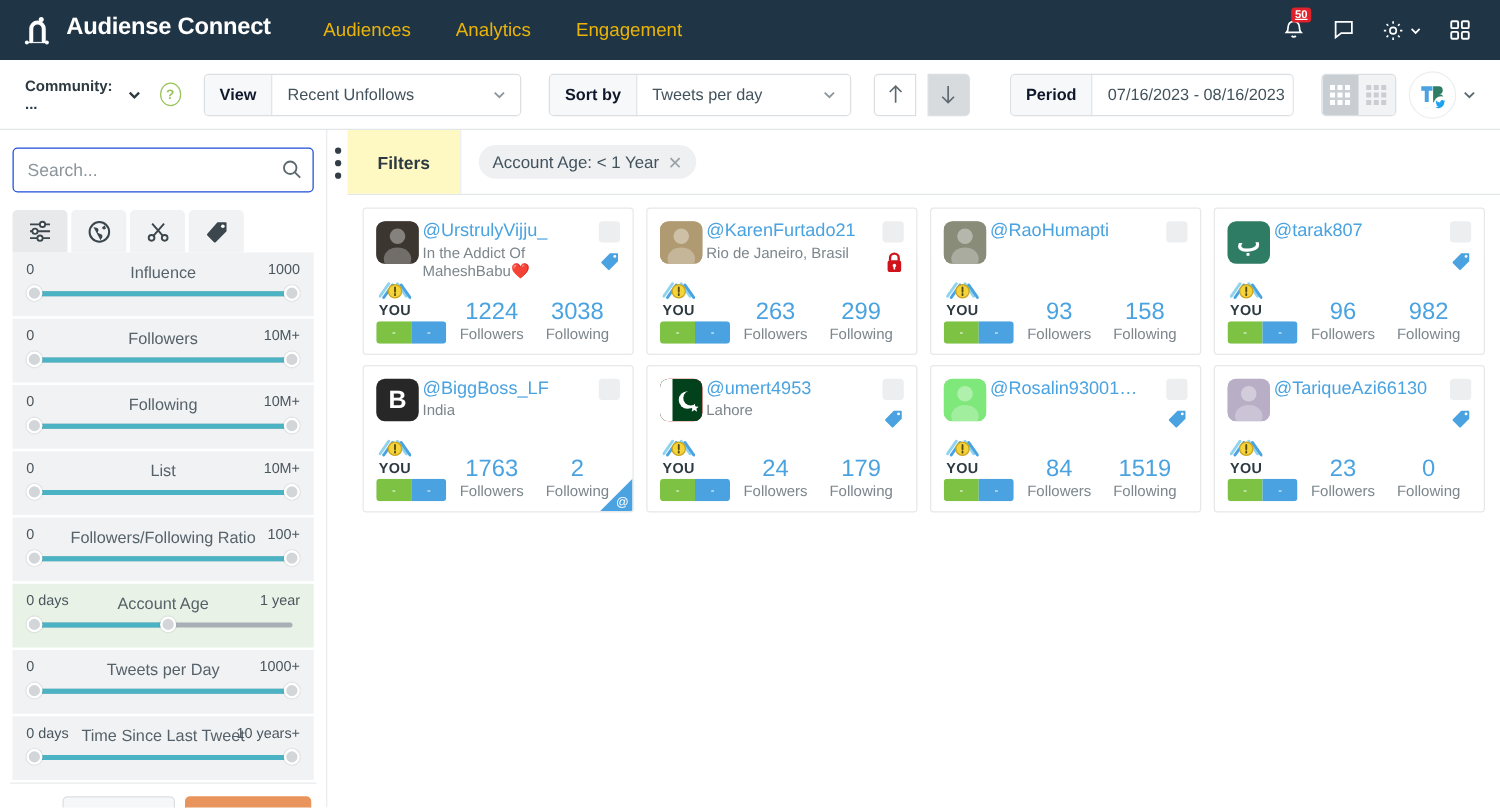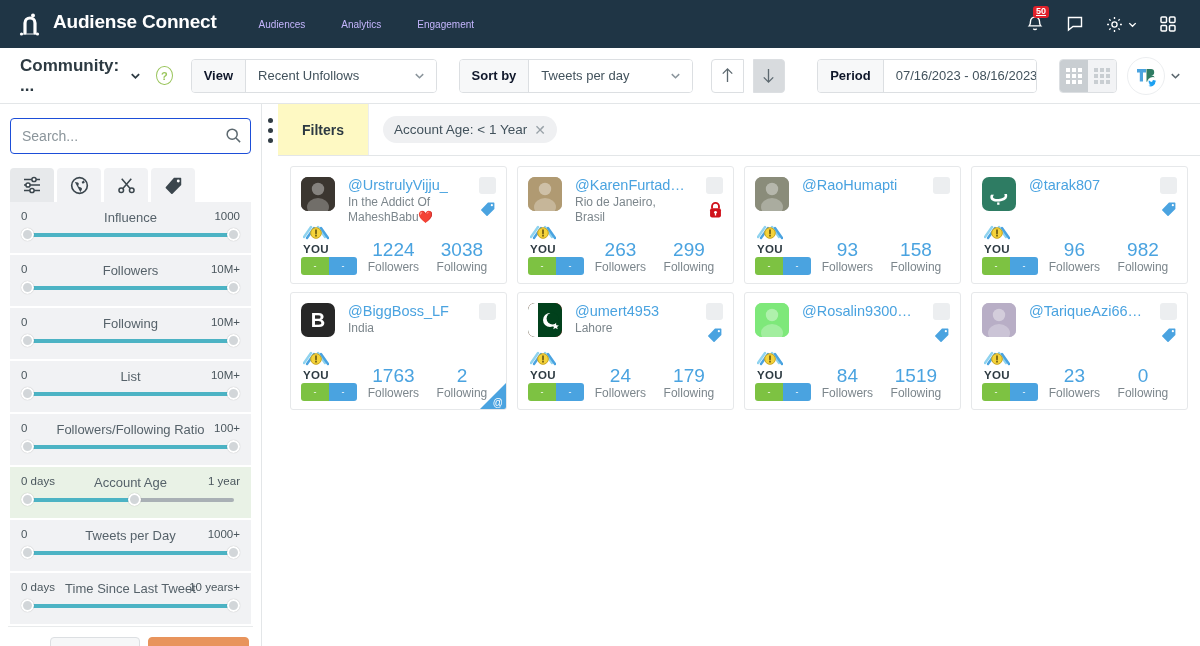--- a/index.html
+++ b/index.html
@@ -16,41 +16,41 @@
     display: flex; align-items: center;
     padding: 0 16px;
     color: #fff;
   }
   .brand { display: flex; gap: 11px; }
   .brand-logo {
     width: 26px; height: 26px; position: relative;
   }
   .brand-name { font-size: 19px; font-weight: bold; letter-spacing: -0.2px; color:#fff; }
   .navlinks { display: flex; align-items: center; margin-left: 42px; gap: 36px; }
-  .navlink { font-size: 10px; color: #c4b5fd; cursor: pointer; }
+  .navlink { font-size: 15px; color: #eab308; cursor: pointer; }
   .nav-right { margin-left: auto; display: flex; align-items: center; gap: 20px; padding-right: 6px;}
   .nav-icon { position: relative; cursor: pointer; display:flex; align-items:center; }
   .badge {
     position: absolute; top: -8px; left: 8px;
     background: #e0202a; color: #fff;
     font-size: 9px; font-weight: bold;
     border-radius: 3px; padding: 1px 3px; line-height: 1.1; text-decoration: underline;
   }
   .chev-small { margin-left: 3px; }
 
   
   .toolbar {
     height: 56px; background: #ffffff;
     border-bottom: 1px solid #e3e6e8;
     display: flex; align-items: center;
     padding: 0 14px; gap: 10px;
   }
   .community {
     display: flex; align-items: center; gap: 8px;
-    font-size: 17px; font-weight: bold; color: #2d3a42;
+    font-size: 12px; font-weight: bold; color: #2d3a42;
     cursor: pointer; padding-left: 6px;
   }
   .help-circle {
     width: 19px; height: 19px; border-radius: 50%;
     border: 1.6px solid #9ac55c; color: #9ac55c;
     font-size: 11px; font-weight: bold;
     display: flex; align-items: center; justify-content: center;
     cursor: pointer; margin-left: 4px;
   }
   .ctrl-group {
@@ -209,21 +209,21 @@
   .cards-area { flex: 1; padding: 10px 12px; overflow: hidden; }
   .cards-grid {
     display: grid; grid-template-columns: repeat(4, 1fr);
     gap: 8px 10px;
   }
   .card {
     background: #fff; border: 1px solid #e6e8ea; border-radius: 3px;
     height: 118px; position: relative; padding: 10px 10px 8px 10px;
     overflow: hidden;
   }
-  .card-top { display: flex; gap: 13px; }
+  .card-top { display: flex; gap: 3px; }
   .card-avatar {
     width: 34px; height: 34px; border-radius: 7px; flex: 0 0 34px;
     overflow: hidden; position: relative;
     display:flex; align-items:center; justify-content:center;
     font-size: 20px; font-weight: bold; color:#fff;
   }
   .card-ident { flex: 1; min-width: 0; padding-right: 34px; }
   .card-handle {
     font-size: 14.5px; color: #4aa3e0; white-space: nowrap;
     overflow: hidden; text-overflow: ellipsis; cursor: pointer;

